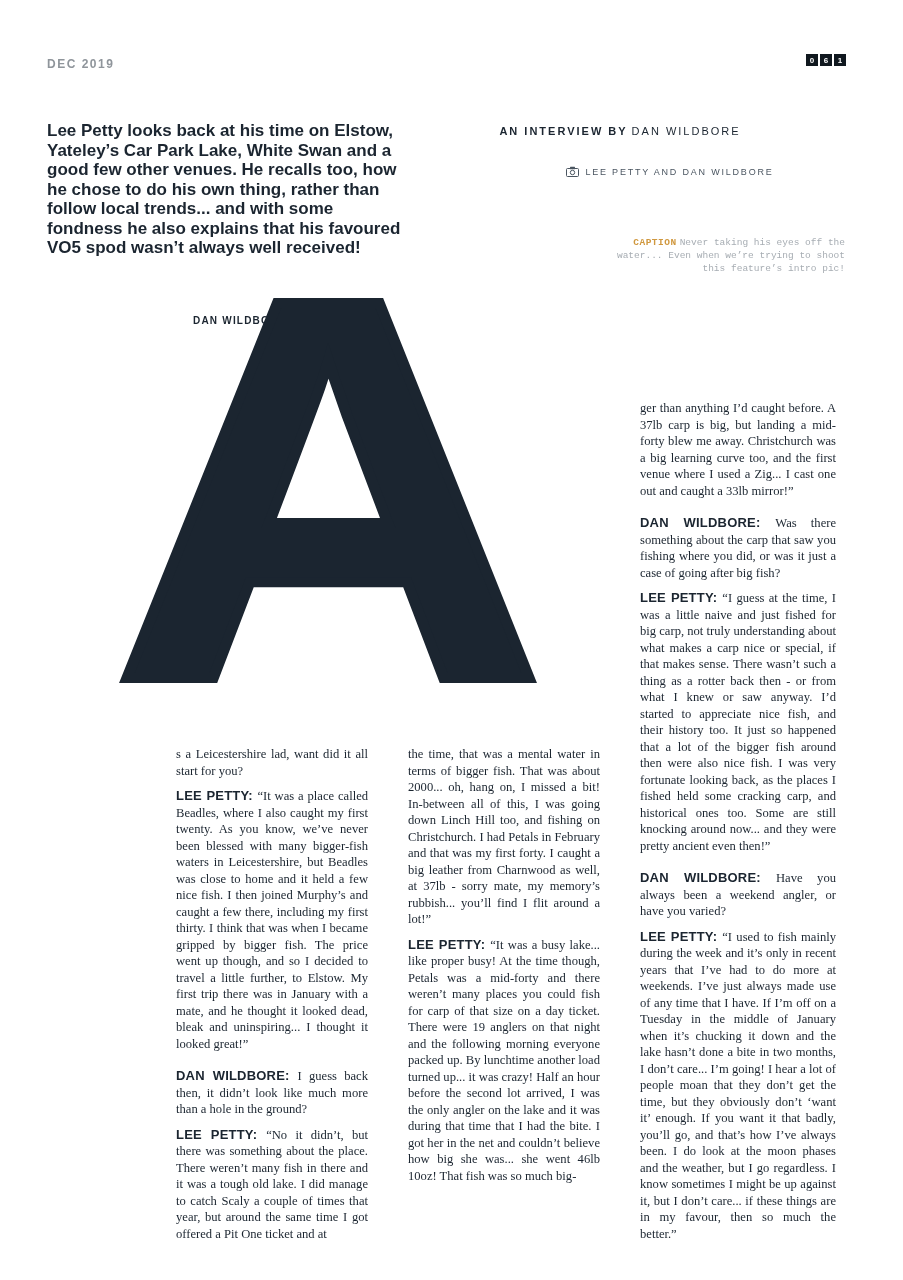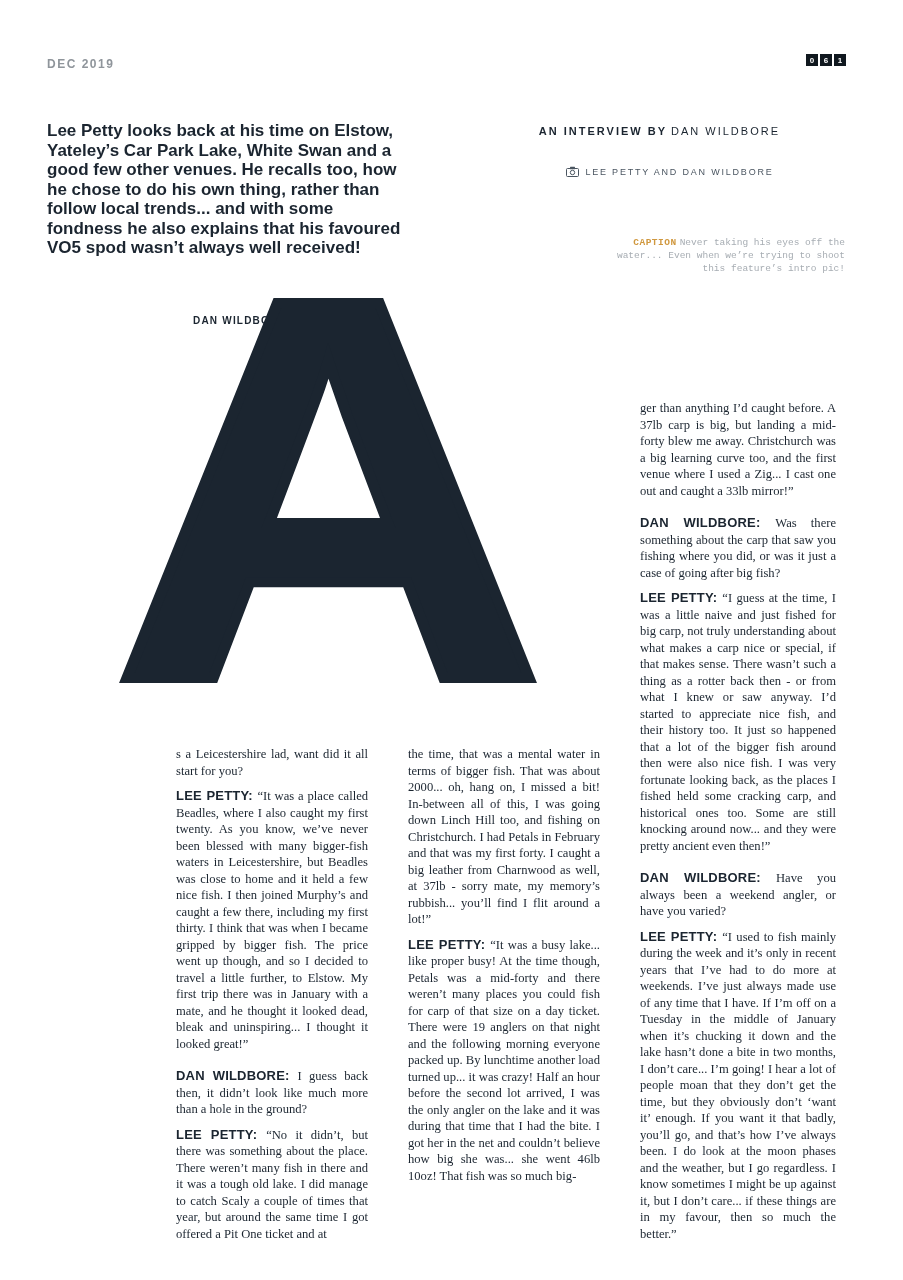--- a/index.html
+++ b/index.html
@@ -29,21 +29,21 @@
     display:flex;align-items:center;justify-content:center;
   }
   
   .intro{
     position:absolute;left:47px;top:121px;width:356px;
     font-family:"Liberation Sans",sans-serif;font-weight:bold;
     font-size:17px;line-height:19.5px;color:var(--ink);
   }
   
   .byline{
-    position:absolute;left:460px;top:125px;width:320px;text-align:right;
+    position:absolute;left:460px;top:125px;width:320px;text-align:center;
     font-family:"Liberation Sans",sans-serif;font-size:11px;
     letter-spacing:2px;color:var(--ink);white-space:nowrap;
   }
   .byline-label{font-weight:bold;margin-right:4px;}
   
   .credit{
     position:absolute;left:510px;top:166px;width:320px;text-align:center;
     font-family:"Liberation Sans",sans-serif;font-size:9px;
     letter-spacing:1.8px;color:var(--credit);
     display:flex;align-items:center;justify-content:center;gap:6px;

